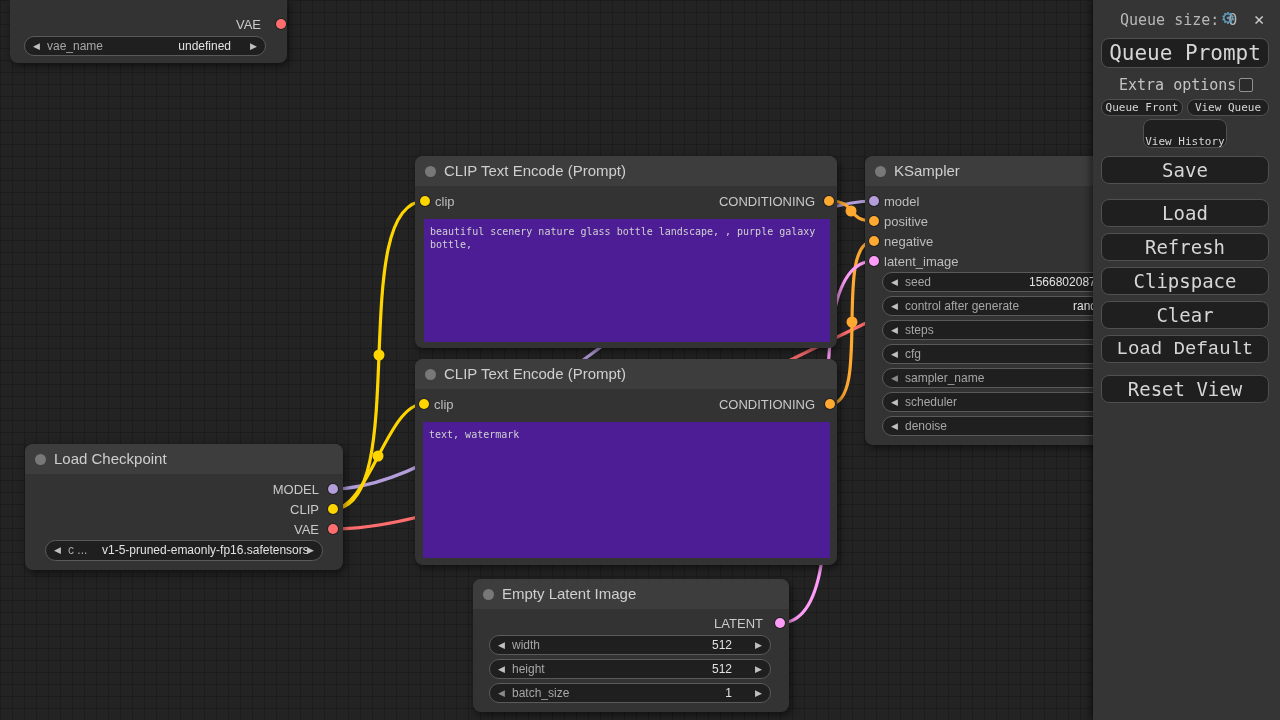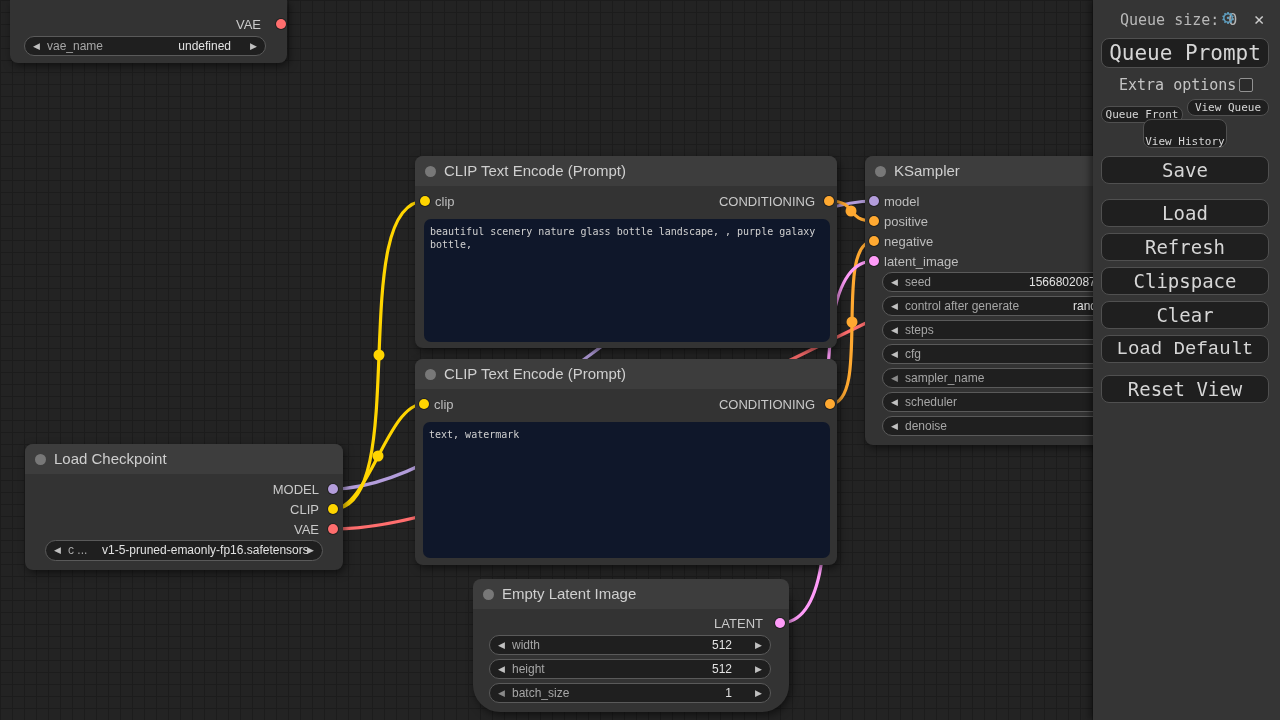--- a/index.html
+++ b/index.html
@@ -22,38 +22,38 @@
   .in-label{position:absolute;color:#bdbdbd;font-size:13px;white-space:nowrap;}
   .out-label{position:absolute;color:#c9c9c9;font-size:13px;white-space:nowrap;text-align:right;}
   .pill{position:absolute;height:20px;background:#1f1f1f;border:1px solid #5a5a5a;
     border-radius:11px;overflow:hidden;box-sizing:border-box;}
   .parrow{position:absolute;top:0;color:#c0c0c0;font-size:9px;line-height:18px;}
   .parrow.l{left:8px;}
   .parrow.r{right:8px;}
   .plabel{position:absolute;left:22px;top:0;color:#a6a6a6;font-size:12px;line-height:19px;white-space:nowrap;}
   .pval{position:absolute;top:0;color:#e2e2e2;font-size:12px;line-height:19px;white-space:nowrap;}
   .pval.right{right:24px;}
-  .ta{position:absolute;background:#0f172a;border-radius:7px;color:#d0d0d0;
+  .ta{position:absolute;background:#4c1d95;border-radius:0;color:#d0d0d0;
     font-family:"DejaVu Sans Mono",monospace;font-size:10px;line-height:13px;
     padding:6px;box-sizing:border-box;white-space:pre-wrap;word-break:break-word;}
   
   #menu{position:absolute;left:1093px;top:0;width:187px;height:720px;background:#353535;
     z-index:10;box-shadow:-3px 0 7px rgba(0,0,0,.45);
     font-family:"DejaVu Sans Mono",monospace;color:#c8c8c8;}
   .mbtn{position:absolute;left:8px;width:168px;background:#1f1f1f;border:1px solid #505050;
     border-radius:8px;color:#d6d6d6;text-align:center;box-sizing:border-box;cursor:pointer;}
   .mbtn.big{height:28px;font-size:19px;line-height:26px;}
   #queue-size{position:absolute;left:8px;top:11px;font-size:15px;color:#b8b8b8;margin-left:19px;}
   #gear{position:absolute;left:129px;top:7px;font-size:20px;line-height:20px;}
   #closex{position:absolute;left:161px;top:9px;font-size:17px;color:#cccccc;font-weight:bold;}
   #queue-prompt{top:38px;height:30px;font-size:21px;line-height:28px;}
   #extra-label{position:absolute;left:26px;top:76px;font-size:15px;color:#c4c4c4;}
   #extra-check{position:absolute;left:146px;top:78px;width:12px;height:12px;
     border:1px solid #929292;border-radius:2px;background:#2b2b2b;}
-  #queue-front{top:106px;width:82px;height:17px;font-size:11px;line-height:15px;}
+  #queue-front{top:99px;width:82px;height:17px;font-size:11px;line-height:15px;}
   #view-queue{top:99px;left:94px;width:82px;height:17px;font-size:11px;line-height:15px;}
   #view-history{top:119px;left:50px;width:84px;height:29px;font-size:11px;line-height:13px;
     padding-top:15px;}
 </style>
 </head>
 <body>
 
 <div id="stage">
 
   <svg id="wires" width="1280" height="720">
@@ -163,21 +163,21 @@
     <div class="pill" style="left:17px;top:236px;width:266px;">
       <span class="parrow l">◀</span>
       <span class="plabel">scheduler</span>
     </div>
     <div class="pill" style="left:17px;top:260px;width:266px;">
       <span class="parrow l">◀</span>
       <span class="plabel">denoise</span>
     </div>
   </div>
 
-  <div class="node" style="left:473px;top:579px;width:316px;height:133px;border-radius:27px;">
+  <div class="node" style="left:473px;top:579px;width:316px;height:133px;">
     <div class="node-title">
       <span class="tdot"></span>
       <span class="t-text">Empty Latent Image</span>
     </div>
     <div class="out-label" style="right:26px;top:37px;">LATENT</div>
     <div class="slot-dot" style="left:302px;top:39px;background:#FF9CF9;"></div>
     <div class="pill" style="left:16px;top:56px;width:282px;">
       <span class="parrow l">◀</span>
       <span class="plabel">width</span>
       <span class="pval right" style="right:38px;">512</span>

